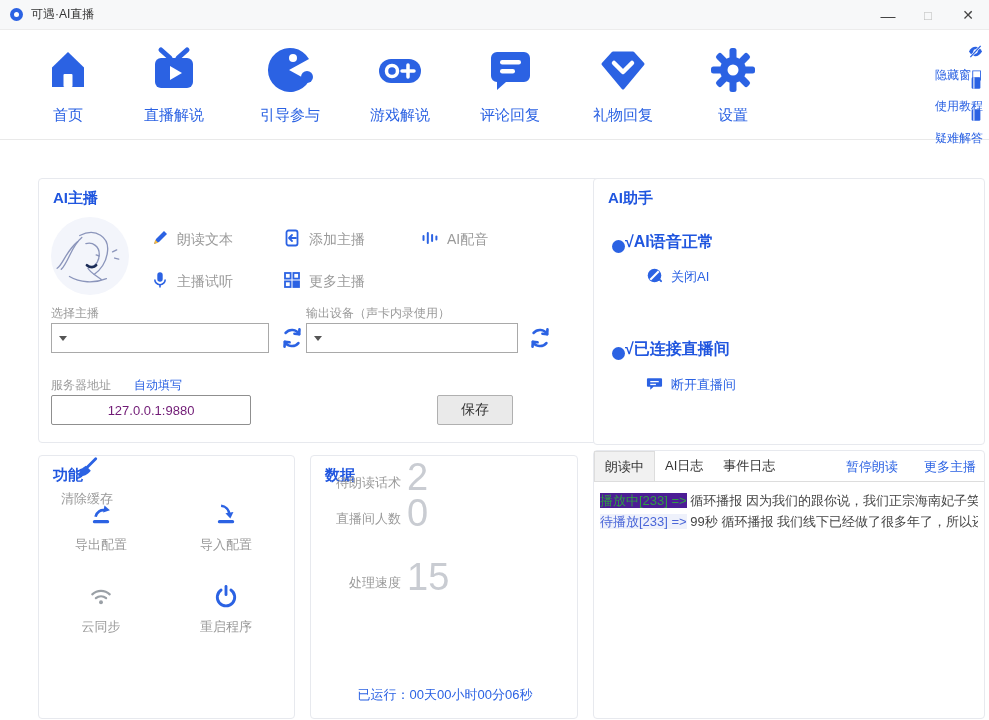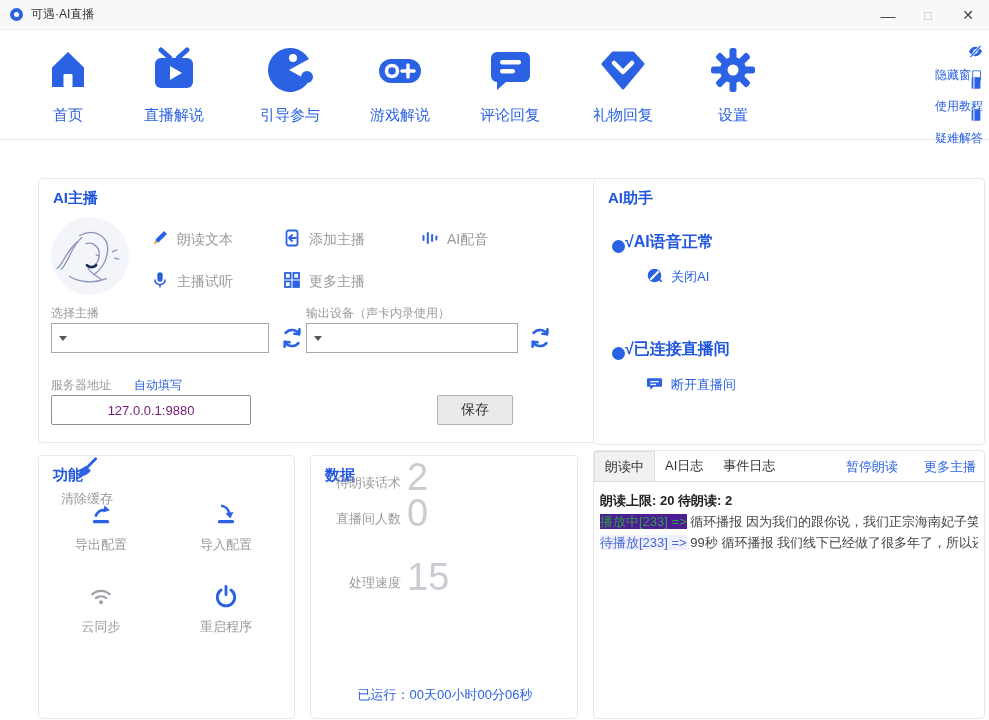--- a/index.html
+++ b/index.html
@@ -447,17 +447,16 @@
   <div class="log-tabs">
     <span class="log-tab active">朗读中</span>
     <span class="log-tab">AI日志</span>
     <span class="log-tab">事件日志</span>
   </div>
   <div class="log-actions">
     <span class="link">暂停朗读</span>
     <span class="link">更多主播</span>
   </div>
   <div class="log-body">
-    <div class="log-line log-summary">朗读上限: 20 待朗读: 2</div>
     <div class="log-line"><span class="tag-playing">播放中[233] =&gt;</span> <span class="log-text">循环播报 因为我们的跟你说，我们正宗海南妃子笑</span></div>
     <div class="log-line"><span class="tag-pending">待播放[233] =&gt;</span> <span class="log-text">99秒 循环播报 我们线下已经做了很多年了，所以还</span></div>
   </div>
 </div>
 
 </body></html>

